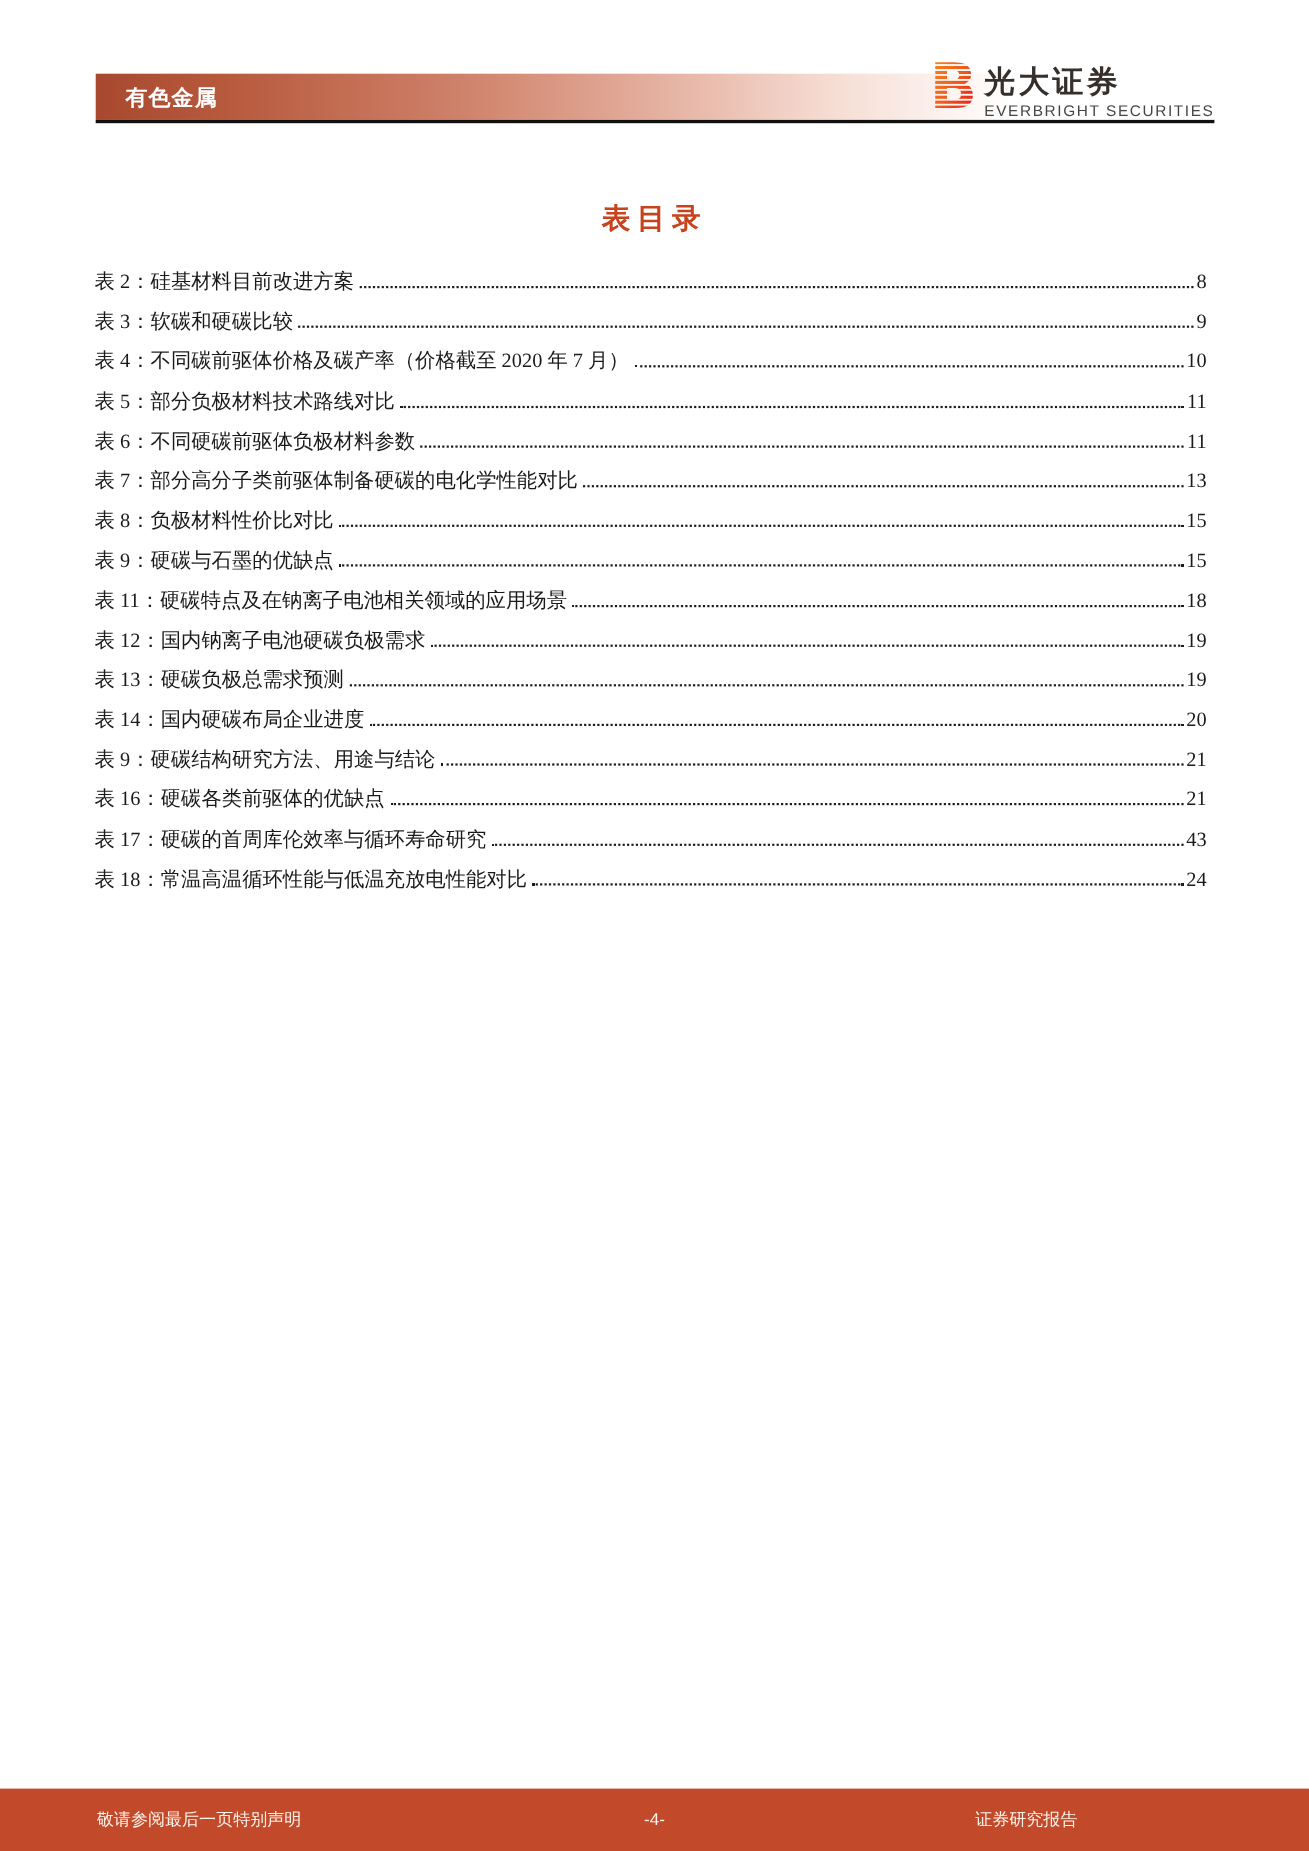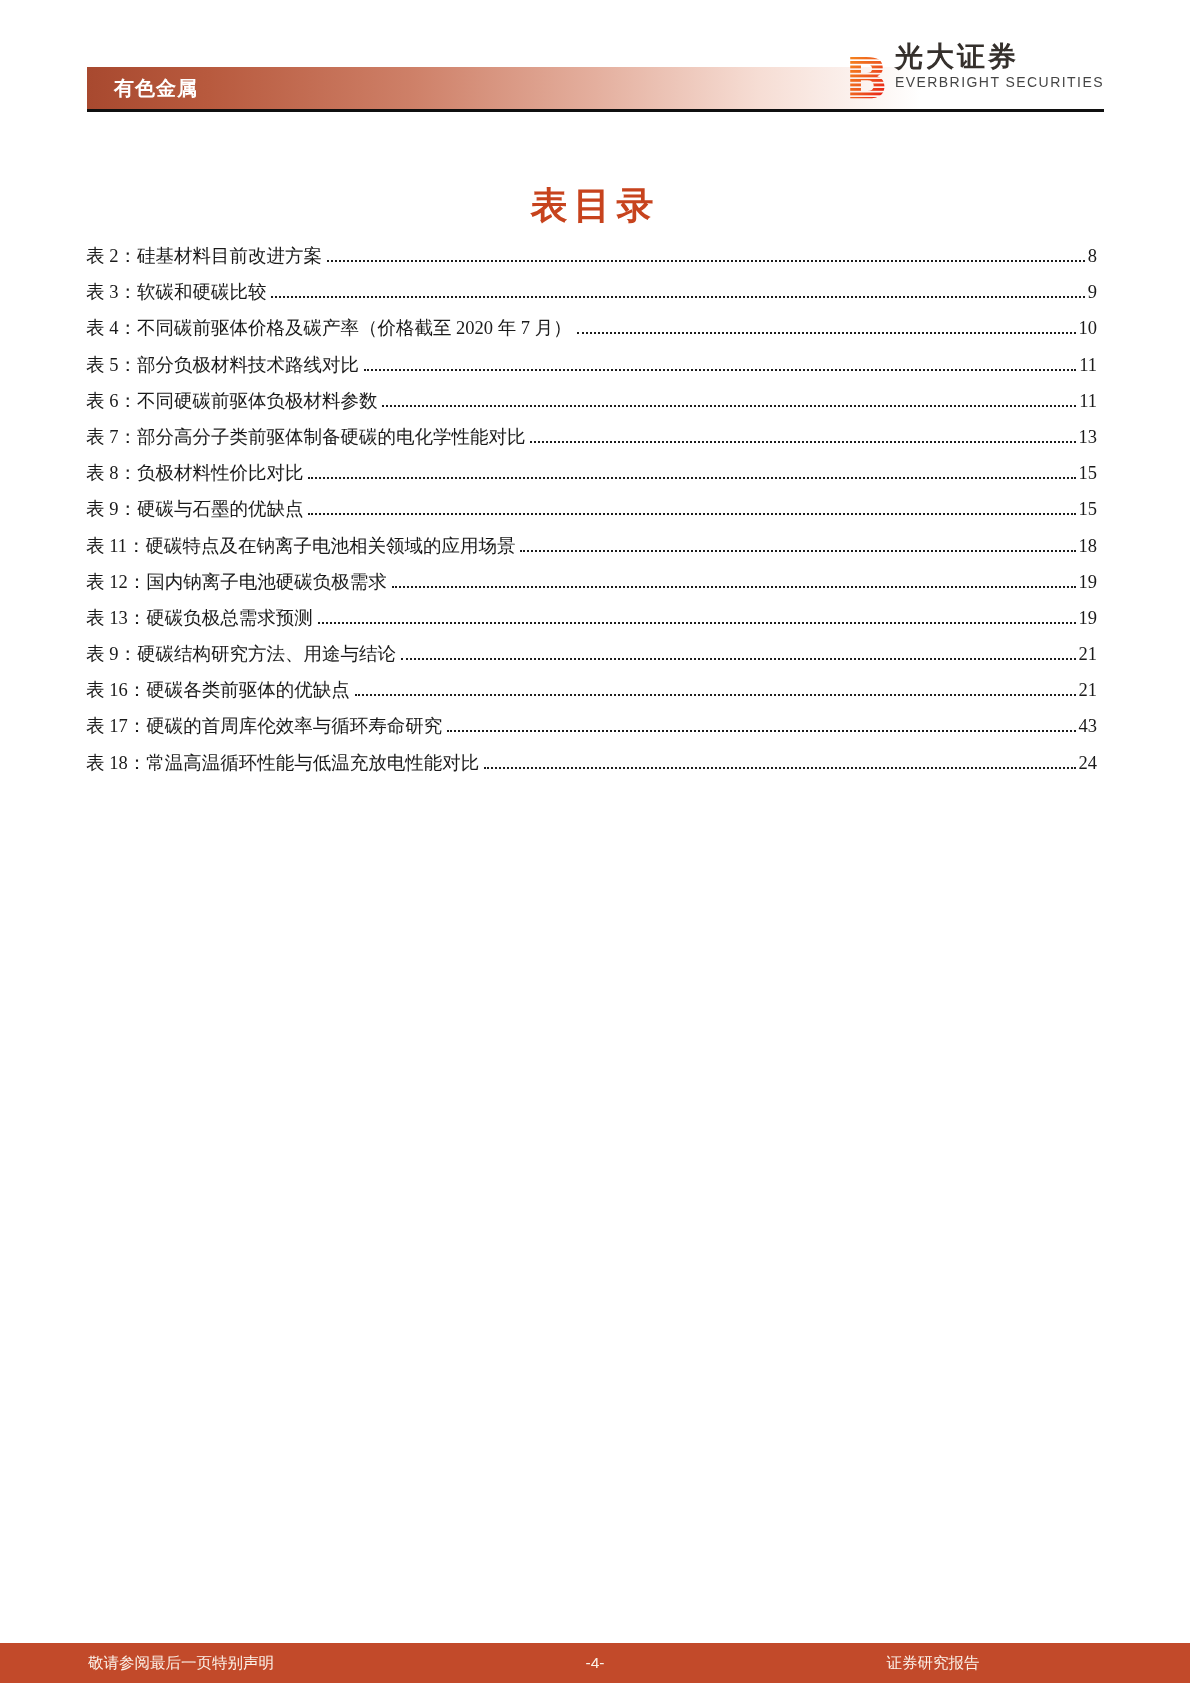--- a/index.html
+++ b/index.html
@@ -34,56 +34,56 @@
   }
   .header-category{
     color:#ffffff;font-family:"Liberation Sans", sans-serif;
     font-size:20px;font-weight:bold;padding-left:27px;letter-spacing:1px;
   }
   .brand{
     position:absolute;right:0;bottom:4px;display:flex;align-items:flex-end;gap:9px;
     background:transparent;
   }
   .brand-b{display:block;}
-  .brand-text{display:flex;flex-direction:column;align-items:flex-start;line-height:1;padding-bottom:19px;}
+  .brand-text{display:flex;flex-direction:column;align-items:flex-start;line-height:1;padding-bottom:1px;}
   .brand-cn{
     font-family:"Liberation Sans", sans-serif;font-size:28px;font-weight:bold;
     color:#35302C;letter-spacing:3px;
   }
   .brand-en{
     font-family:"Liberation Sans", sans-serif;font-size:14px;font-weight:normal;
     color:#454545;letter-spacing:1.45px;margin-top:4px;white-space:nowrap;
   }
 
   
   .page-title{
     position:absolute;top:181px;left:0;width:100%;text-align:center;
     font-family:"Liberation Sans", sans-serif;
-    font-size:37px;font-weight:bold;color:var(--accent);letter-spacing:6px;
+    font-size:26px;font-weight:bold;color:var(--accent);letter-spacing:6px;
   }
 
   
   .toc{
     position:absolute;left:86px;top:243px;width:1011px;
   }
   .toc-row{
     display:flex;align-items:baseline;height:36.2px;
     font-size:18.5px;color:var(--text-black);
     text-decoration:none;cursor:pointer;
   }
   .toc-label{white-space:nowrap;}
   .toc-dots{
     flex:1;border-bottom:2px dotted #1c1c1c;
     margin:0 3px 5px 5px;min-width:20px;
   }
   .toc-page{white-space:nowrap;font-size:18.5px;}
 
   
   .footer{
-    position:absolute;left:0;bottom:0;width:100%;height:40px;
+    position:absolute;left:0;bottom:0;width:100%;height:57px;
     background:var(--footer-bg);
     display:flex;align-items:center;
     font-family:"Liberation Sans", sans-serif;
     color:#FCF3EA;font-size:15.5px;
     padding:0 88px;
   }
   .footer-left{flex:1;text-align:left;}
   .footer-center{flex:1;text-align:center;}
   .footer-right{flex:1;text-align:center;}
 </style>
@@ -198,20 +198,25 @@
     <span class="toc-dots"></span>
     <span class="toc-page">19</span>
   </a>
 
   <a class="toc-row">
     <span class="toc-label">表 13：硬碳负极总需求预测</span>
     <span class="toc-dots"></span>
     <span class="toc-page">19</span>
   </a>
 
+  <a class="toc-row">
+    <span class="toc-label">表 14：国内硬碳布局企业进度</span>
+    <span class="toc-dots"></span>
+    <span class="toc-page">20</span>
+  </a>
 
   <a class="toc-row">
     <span class="toc-label">表 9：硬碳结构研究方法、用途与结论</span>
     <span class="toc-dots"></span>
     <span class="toc-page">21</span>
   </a>
 
   <a class="toc-row">
     <span class="toc-label">表 16：硬碳各类前驱体的优缺点</span>
     <span class="toc-dots"></span>

